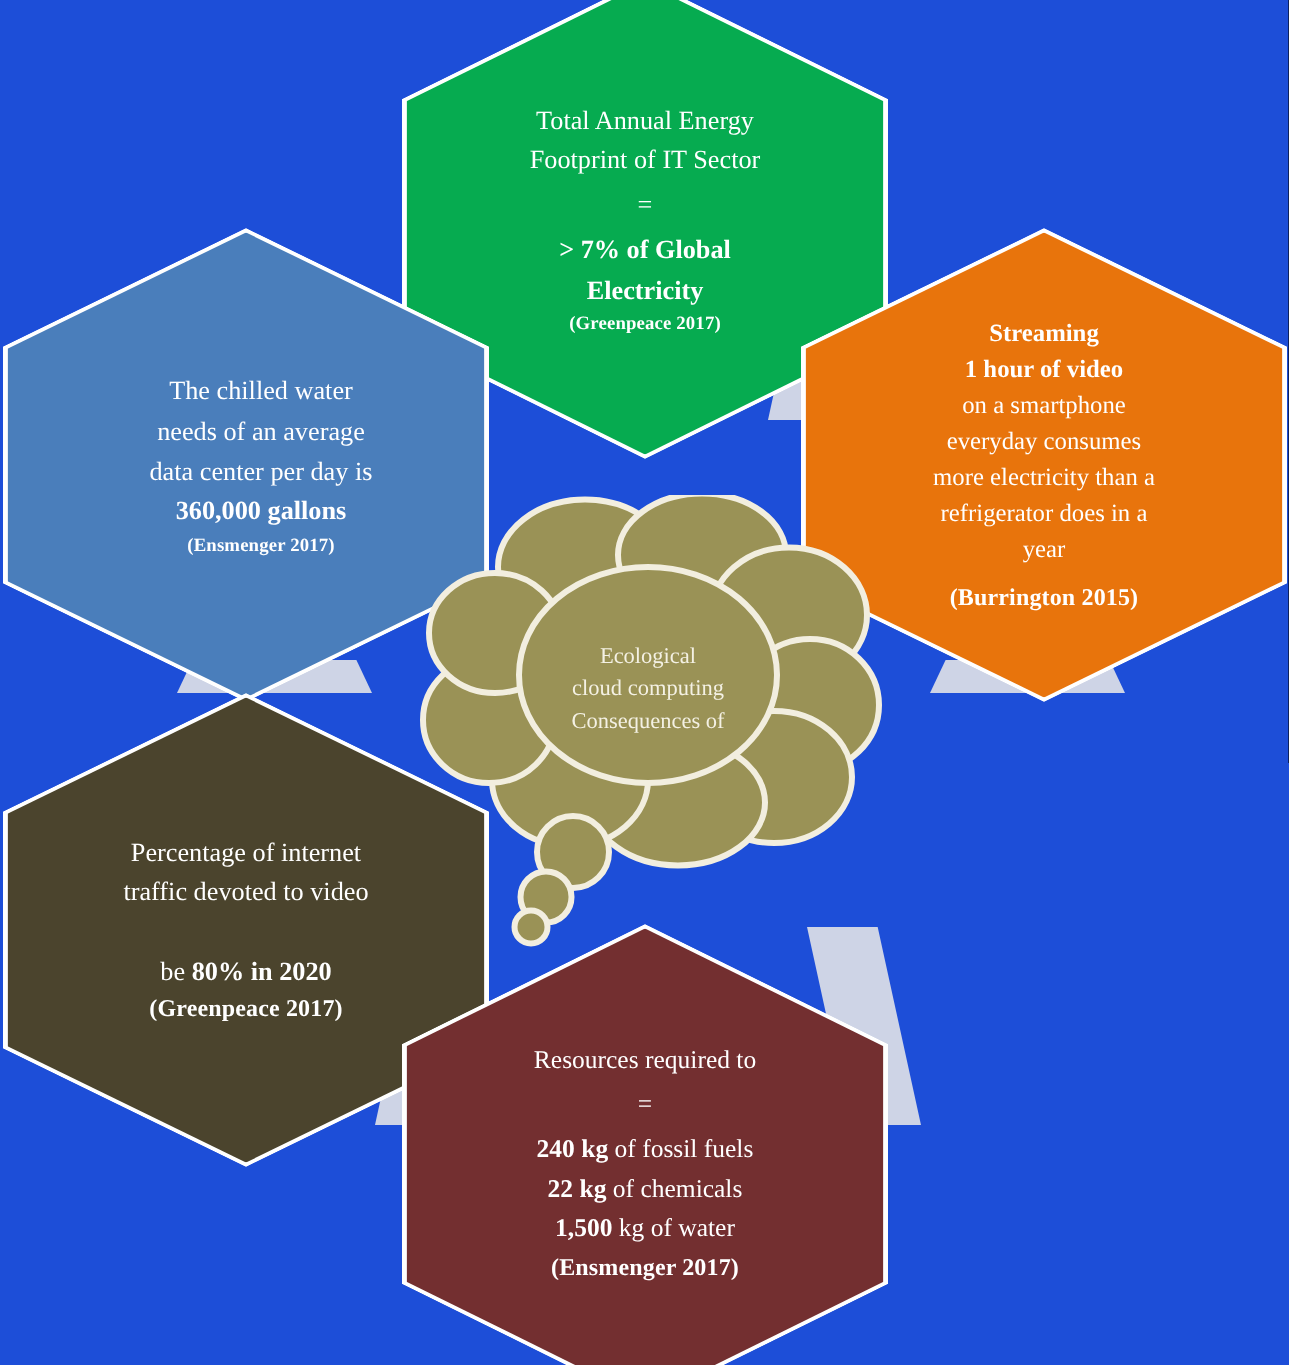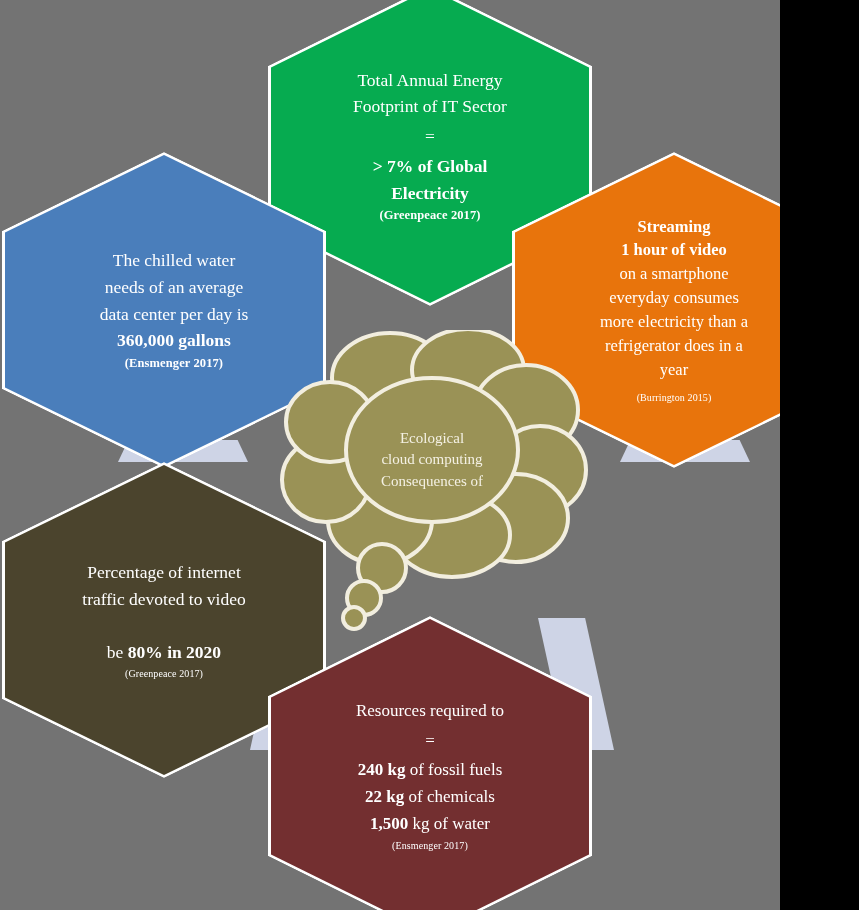--- a/index.html
+++ b/index.html
@@ -3,23 +3,23 @@
 <meta charset="utf-8">
 <title>Ecological Consequences of Cloud Computing</title>
 <style>
   html,body{margin:0;padding:0;background:#000;}
   body{
     font-family:"Liberation Serif","DejaVu Serif",serif;
     -webkit-font-smoothing:antialiased;
   }
   #stage{
     position:relative;
-    width:780px;
+    width:859px;
     height:910px;
-    background:#737373;
+    background:#1d4ed8;
     overflow:hidden;
   }
 
   
   .conn{
     position:absolute;
     background:#ced4e6;
   }
   .conn.diag-r{           
     clip-path:polygon(38% 0%, 100% 0%, 62% 100%, 0% 100%);
@@ -61,21 +61,21 @@
     padding:0 2px;
   }
   .hex-txt b{font-weight:bold;}
   .hex-txt .eq{display:block;line-height:1.9;}
   .cite{
     display:block;
     font-size:12.5px;
     font-weight:bold;
     letter-spacing:.1px;
   }
-  .cite.thin{font-weight:normal;font-size:10px;}
+  .cite.thin{font-weight:bold;font-size:16px;}
 
   
   #cloud-wrap{
     position:absolute;
     left:272px; top:330px;
     width:320px; height:310px;
     z-index:6;
   }
   #cloud-wrap svg{display:block;width:100%;height:100%;}
   #cloud-text{
@@ -123,21 +123,21 @@
     <div class="hex-body" style="background:#4a7ebb;"></div>
     <div class="hex-txt">
       <span>The chilled water</span><br>
       <span>needs of an average</span><br>
       <span>data center per day is</span><br>
       <b>360,000 gallons</b>
       <span class="cite">(Ensmenger 2017)</span>
     </div>
   </div>
 
-  <div class="hex" style="left:512px;top:152px;width:324px;height:316px;">
+  <div class="hex" style="left:534px;top:152px;width:324px;height:316px;">
     <div class="hex-border" style="left:0;top:0;right:0;bottom:0;"></div>
     <div class="hex-body" style="background:#e8740c;"></div>
     <div class="hex-txt" style="font-size:16.5px;line-height:1.45;width:78%;">
       <b>Streaming</b><br>
       <b>1 hour of video</b><br>
       <span>on a smartphone</span><br>
       <span>everyday consumes</span><br>
       <span>more electricity than a</span><br>
       <span>refrigerator does in a</span><br>
       <span>year</span>

